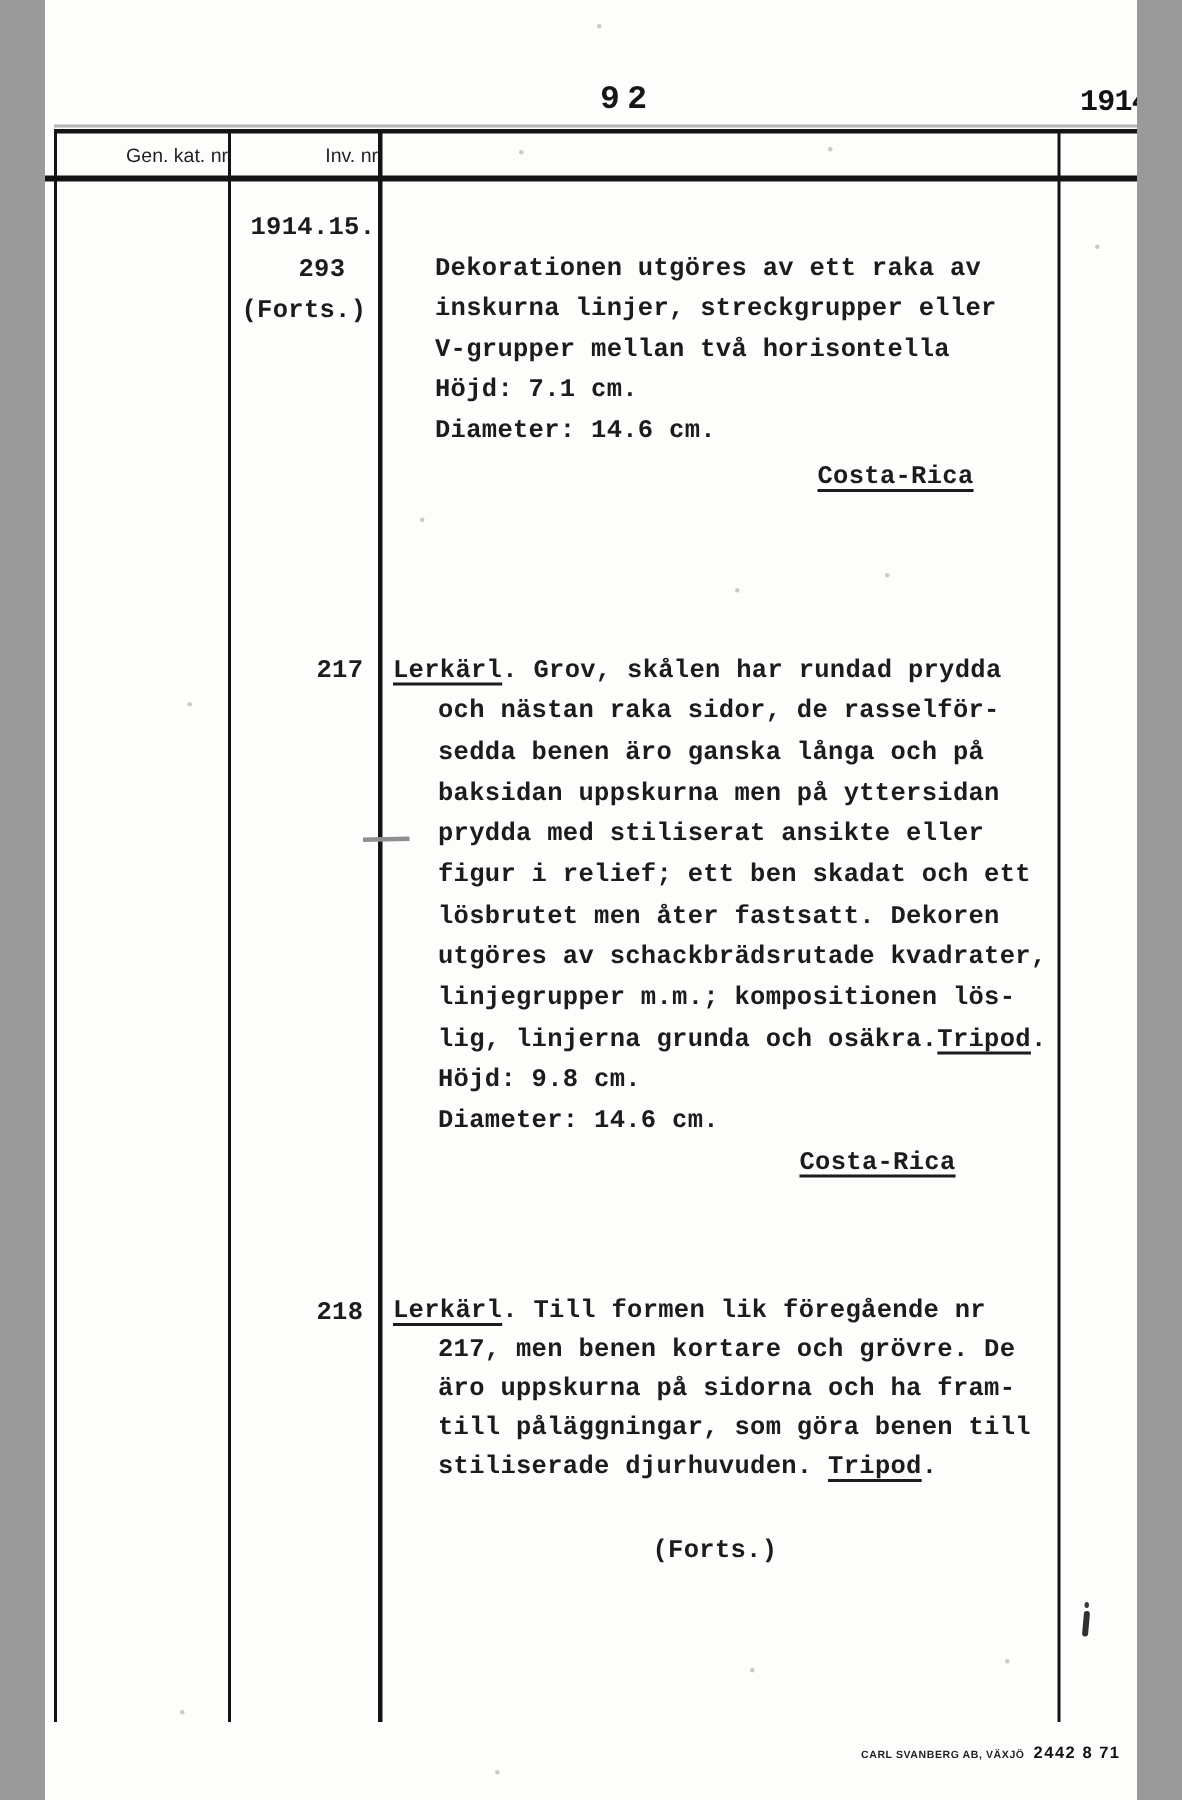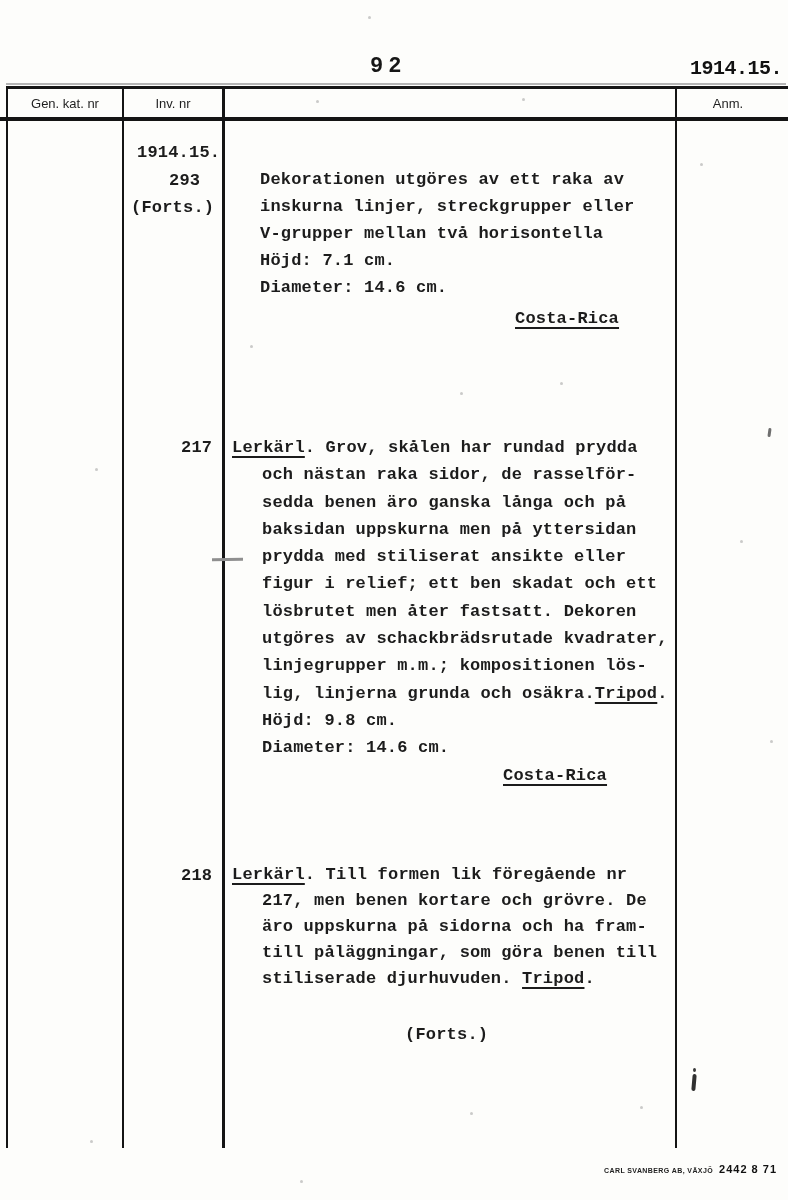--- a/index.html
+++ b/index.html
@@ -1,38 +1,38 @@
 <!DOCTYPE html>
 <html><head>
 <meta charset="utf-8">
 <style>
   html,body { margin:0; padding:0; background:#9a9a9a; }
   .page {
-    position:relative; width:788px; height:1200px; margin:0 auto;
+    position:relative; width:728px; height:1200px; margin:0 auto;
     background:#fdfdfb; overflow:hidden;
     font-family:"Liberation Mono","DejaVu Sans Mono",monospace;
     color:#1b1b1b;
   }
   
   .hline, .vline { position:absolute; background:#141414; }
   .hline.gray { background:#b5b5b5; }
   
   .page-num {
     position:absolute; left:370px; top:54px;
     font-size:22px; font-weight:700; letter-spacing:5px; color:#161616;
   }
   .year-head {
     position:absolute; left:690px; top:57px;
     font-size:20px; font-weight:700; letter-spacing:-0.5px; color:#121212;
   }
   
   .th {
     position:absolute; top:95px; height:18px;
     font-family:"Liberation Sans","DejaVu Sans",sans-serif;
-    font-size:13px; color:#1f1f1f; text-align:center; line-height:18px;
+    font-size:13px; color:#1f1f1f; text-align:right; line-height:18px;
   }
   
   .cell { position:absolute; }
   .bl {
     font-size:17px; font-weight:700; white-space:pre;
     letter-spacing:0.2px; color:#1c1c1c;
   }
   .lh27  .bl { line-height:27px; }
   .lh273 .bl { line-height:27.3px; }
   .lh26  .bl { line-height:26px; }

